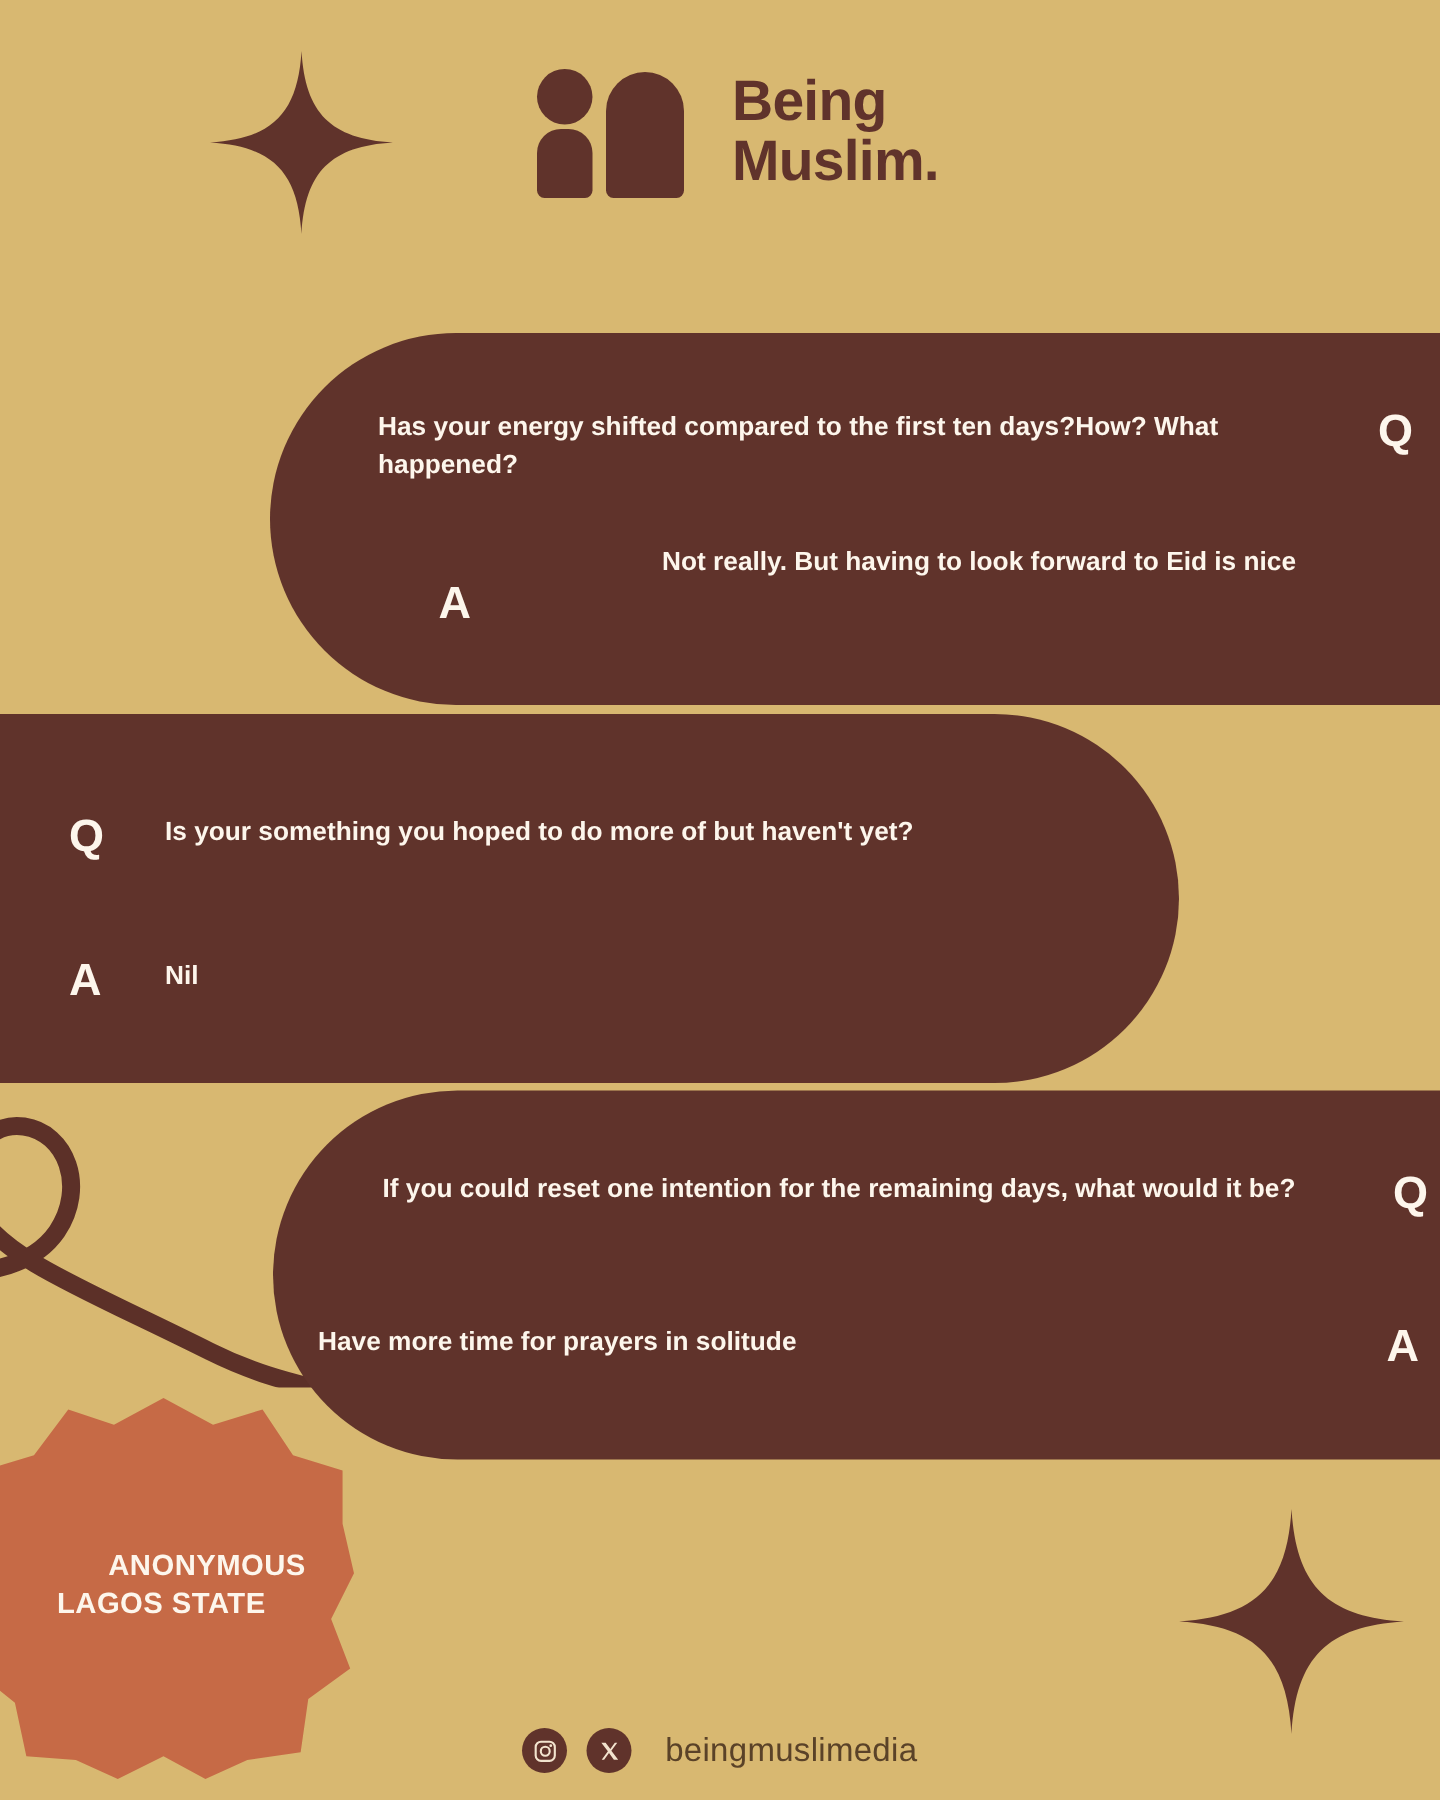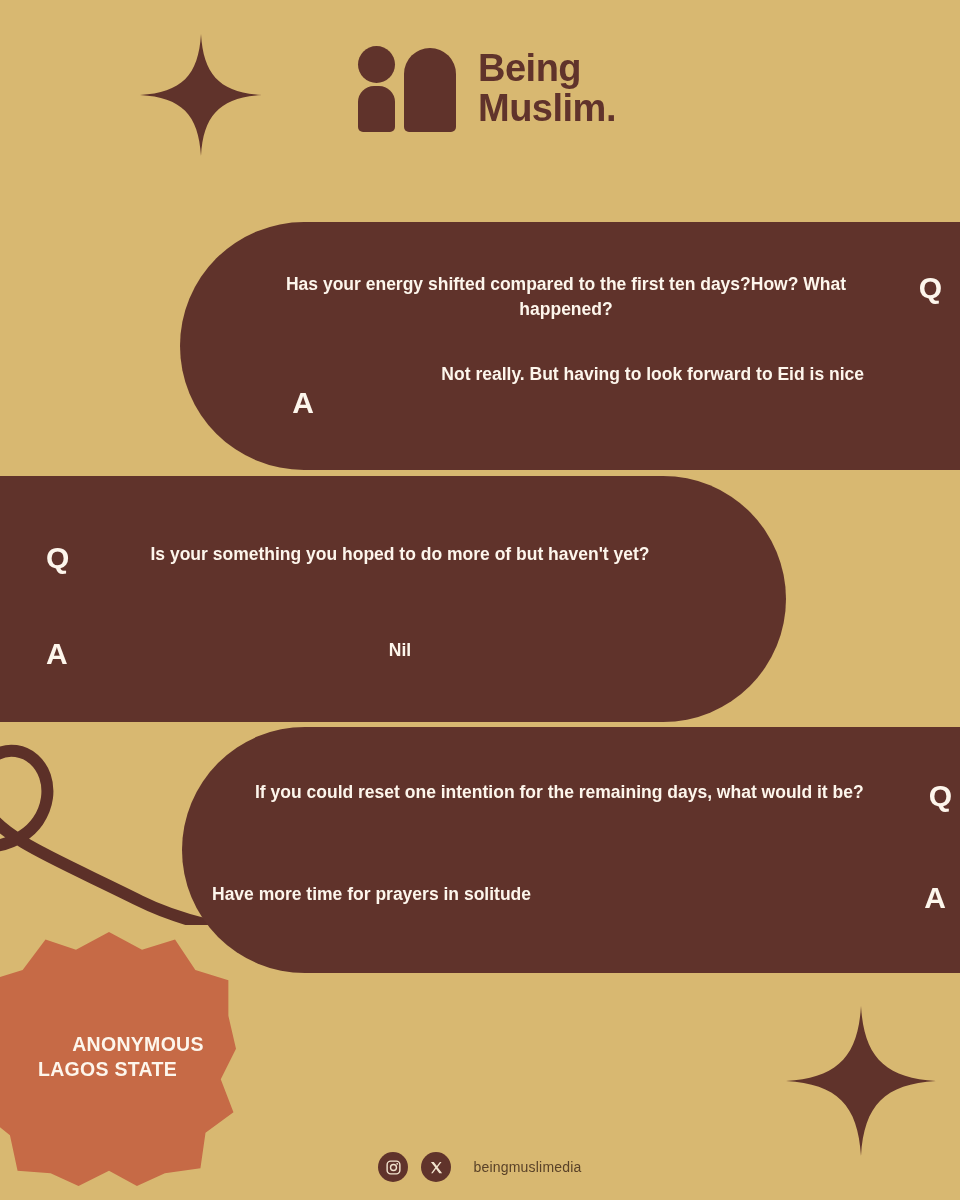--- a/index.html
+++ b/index.html
@@ -15,21 +15,21 @@
 
   
   .sparkle { position:absolute; }
   .sparkle svg { display:block; width:100%; height:100%; }
 
   
   .curl { position:absolute; left:-60px; top:735px; width:270px; height:190px; }
   .curl svg { display:block; width:100%; height:100%; }
 
   
-  .logo { position:absolute; left:358px; top:46px; display:flex; align-items:center; gap:22px; }
+  .logo { position:absolute; left:358px; top:46px; display:flex; align-items:center; gap:32px; }
   .logo-mark { width:98px; height:86px; position:relative; }
   .logo-mark .head {
     position:absolute; left:0; top:0; width:37px; height:37px;
     border-radius:50%; background:#60332B;
   }
   .logo-mark .body-sm {
     position:absolute; left:0; top:40px; width:37px; height:46px;
     background:#60332B; border-radius:16px 16px 5px 5px;
   }
   .logo-mark .body-lg {
@@ -56,21 +56,21 @@
     border-radius:123px 0 0 123px;
   }
 
   .qa-row { position:absolute; display:flex; align-items:flex-start; }
 
   .marker {
     color:#FDF6EC; font-size:30px; font-weight:700; line-height:1;
     flex:0 0 auto;
   }
   .qtext {
-    color:#FDF6EC; font-size:17.5px; font-weight:700; line-height:1.45;text-align:center;
+    color:#FDF6EC; font-size:17.5px; font-weight:700; line-height:1.45;
   }
   .qtext.justify { text-align:justify; text-align-last:left; }
   .qtext.right { text-align:right; }
 
   
   .p1-q { left:252px; top:272px; width:700px; }
   .p1-q .qtext { width:628px; }
   .p1-q .marker { width:62px; text-align:right; padding-top:1px; }
 
   .p1-a { left:252px; top:362px; width:700px;flex-direction:column; }
@@ -121,21 +121,21 @@
   .footer {
     position:absolute; left:0; top:1152px; width:960px;
     display:flex; align-items:center; justify-content:center; gap:13px;
   }
   .soc {
     width:30px; height:30px; border-radius:50%;
     background:#60332B; display:flex; align-items:center; justify-content:center;
   }
   .soc svg { display:block; }
   .handle {
-    color:#5A4228; font-size:14px; font-weight:400; margin-left:9px;
+    color:#5A4228; font-size:22px; font-weight:400; margin-left:9px;
     letter-spacing:0.2px;
   }
 </style>
 </head>
 <body>
 
 <div class="canvas">
 
   <div class="sparkle" style="left:140px; top:34px; width:122px; height:122px;">
     <svg viewBox="0 0 100 100" aria-hidden="true">

